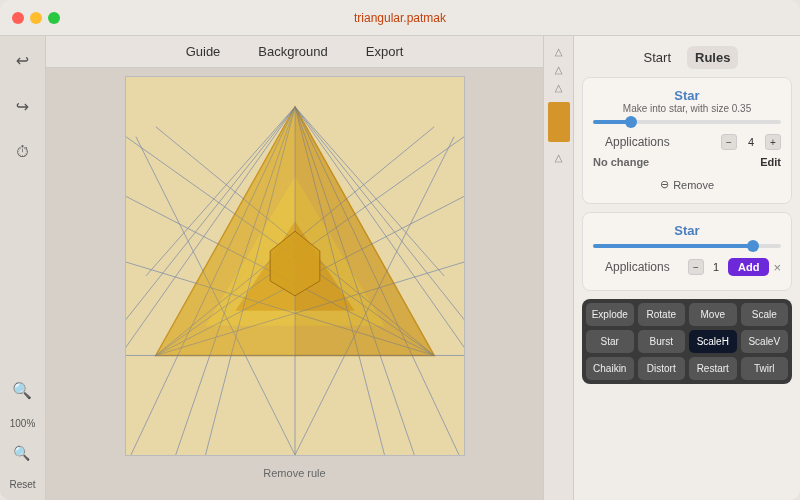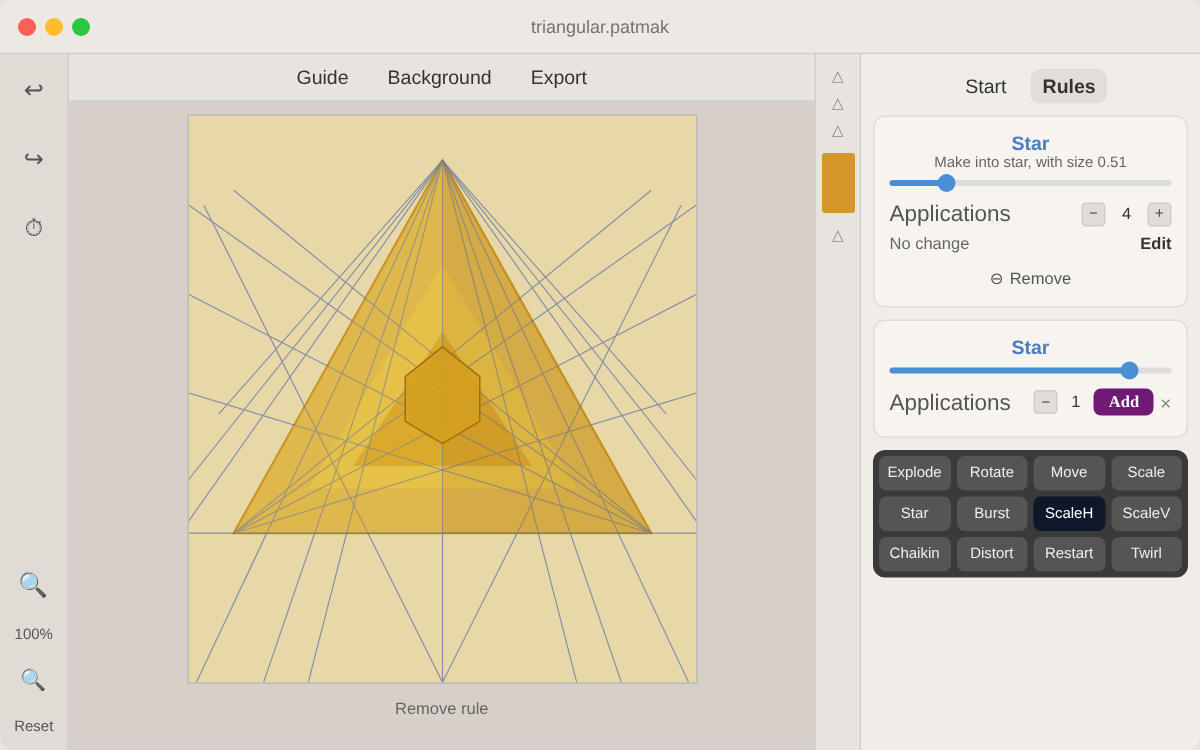--- a/index.html
+++ b/index.html
@@ -32,21 +32,21 @@
     .traffic-light {
       width: 12px;
       height: 12px;
       border-radius: 50%;
     }
     .tl-close { background: #ff5f57; }
     .tl-minimize { background: #febc2e; }
     .tl-maximize { background: #28c840; }
     .titlebar-title {
       font-size: 12px;
-      color: #737373;
+      color: #c2410c;
     }
 
     
     .main-layout {
       display: flex;
       height: 464px;
     }
 
     
     .sidebar {
@@ -99,21 +99,21 @@
       flex-direction: column;
       align-items: center;
       position: relative;
     }
 
     
     .toolbar {
       width: 100%;
       display: flex;
       justify-content: center;
-      gap: 26px;
+      gap: 38px;
       padding: 8px 0;
       background: #e8e3de;
       border-bottom: 1px solid #ccc;
     }
     .toolbar-item {
       font-size: 13px;
       color: #333;
       cursor: pointer;
     }
 
@@ -241,22 +241,23 @@
       margin-left: -6px;
     }
 
     .apps-row {
       display: flex;
       align-items: center;
       justify-content: space-between;
       margin-bottom: 6px;
     }
     .apps-label {
-      font-size: 15px;
+      font-size: 12px;
       color: #555;
+      margin-left: 12px;
     }
     .stepper {
       display: flex;
       align-items: center;
       gap: 6px;
     }
     .stepper-btn {
       width: 16px;
       height: 16px;
       background: #e0ddd8;
@@ -278,20 +279,21 @@
 
     .nochange-row {
       display: flex;
       align-items: center;
       justify-content: space-between;
       margin-bottom: 8px;
     }
     .nochange-label {
       font-size: 11px;
       color: #666;
+      font-weight: bold;
     }
     .edit-btn {
       font-size: 11px;
       color: #333;
       font-weight: 600;
       background: none;
       border: none;
       cursor: pointer;
       text-align: center;
     }
@@ -319,29 +321,28 @@
       padding: 10px;
     }
 
     .add-row {
       display: flex;
       align-items: center;
       justify-content: space-between;
       margin-bottom: 4px;
     }
     .add-btn {
-      background: #701a75;
+      background: #6d28d9;
       color: white;
       border: none;
       border-radius: 5px;
       padding: 3px 10px;
       font-size: 11px;
       font-weight: 600;
       cursor: pointer;
-      font-family: Liberation Serif, serif;
     }
     .close-x {
       color: #888;
       font-size: 13px;
       cursor: pointer;
       background: none;
       border: none;
     }
 
     
@@ -467,21 +468,21 @@
 
   <div class="right-panel">
 
     <div class="tab-bar">
       <button class="tab-btn">Start</button>
       <button class="tab-btn active">Rules</button>
     </div>
 
     <div class="rule-card">
       <div class="rule-title">Star</div>
-      <div class="rule-desc">Make into star, with size 0.51</div>
+      <div class="rule-desc">Make into star, with size 0.35</div>
 
       <div class="slider-track">
         <div class="slider-fill" style="width:20%"></div>
         <div class="slider-thumb" style="left:20%"></div>
       </div>
 
       <div class="apps-row">
         <span class="apps-label">Applications</span>
         <div class="stepper">
           <button class="stepper-btn">−</button>

